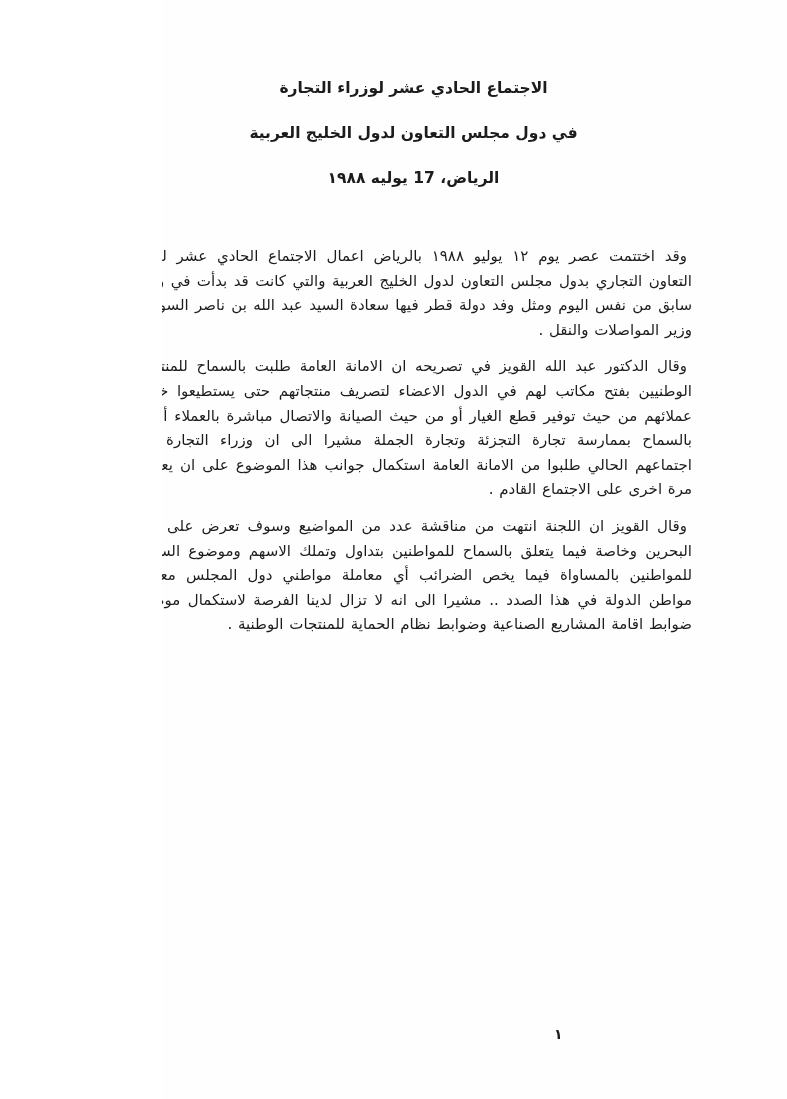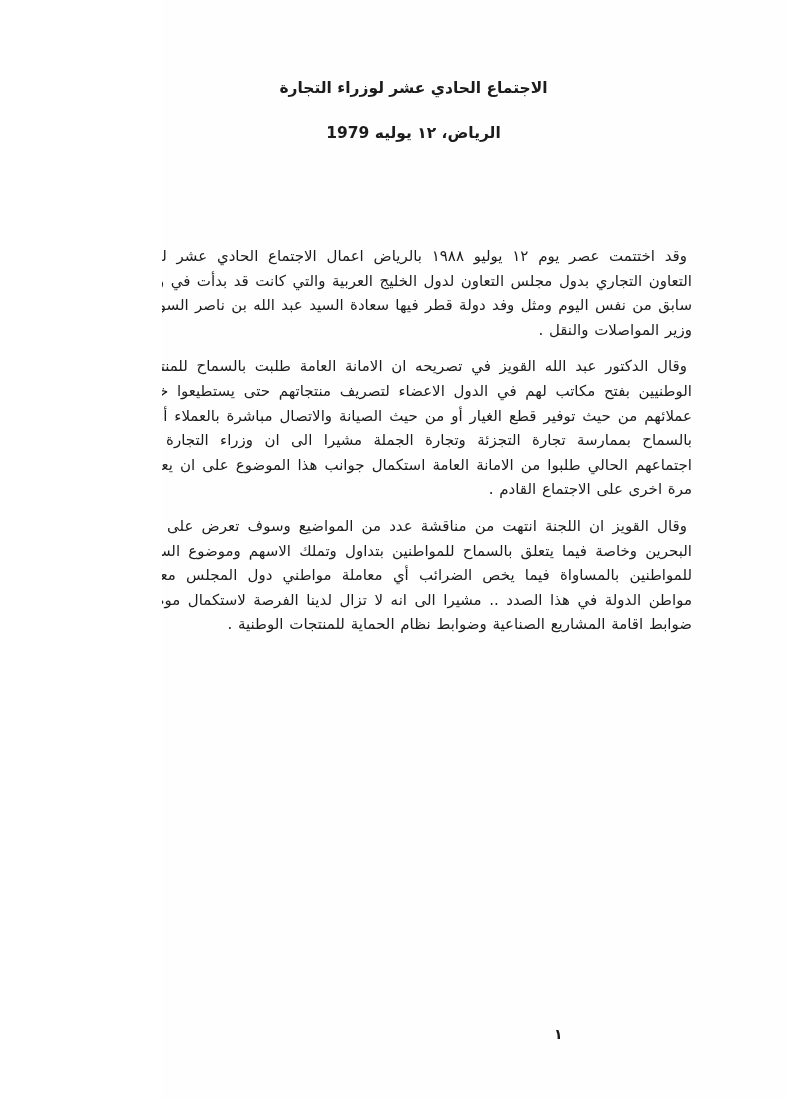--- a/index.html
+++ b/index.html
@@ -56,21 +56,22 @@
     font-weight: bold;
   }
 </style>
 </head>
 <body>
 
 <div class="page">
 
   <div class="title-block">
     <div class="title-line">الاجتماع الحادي عشر لوزراء التجارة</div>
-    <div class="title-line">الرياض، ١٢ يوليه 1979</div>
+    <div class="title-line">في دول مجلس التعاون لدول الخليج العربية</div>
+    <div class="title-line">الرياض، 17 يوليه ١٩٨٨</div>
   </div>
 
   <div class="body-text">
     <p>وقد اختتمت عصر يوم ١٢ يوليو ١٩٨٨ بالرياض اعمال الاجتماع الحادي عشر للجنة التعاون التجاري بدول مجلس التعاون لدول الخليج العربية والتي كانت قد بدأت في وقت سابق من نفس اليوم ومثل وفد دولة قطر فيها سعادة السيد عبد الله بن ناصر السويدي وزير المواصلات والنقل .</p>
     <p>وقال الدكتور عبد الله القويز في تصريحه ان الامانة العامة طلبت بالسماح للمنتجين الوطنيين بفتح مكاتب لهم في الدول الاعضاء لتصريف منتجاتهم حتى يستطيعوا خدمة عملائهم من حيث توفير قطع الغيار أو من حيث الصيانة والاتصال مباشرة بالعملاء أسوة بالسماح بممارسة تجارة التجزئة وتجارة الجملة مشيرا الى ان وزراء التجارة في اجتماعهم الحالي طلبوا من الامانة العامة استكمال جوانب هذا الموضوع على ان يعرض مرة اخرى على الاجتماع القادم .</p>
     <p>وقال القويز ان اللجنة انتهت من مناقشة عدد من المواضيع وسوف تعرض على قمة البحرين وخاصة فيما يتعلق بالسماح للمواطنين بتداول وتملك الاسهم وموضوع السماح للمواطنين بالمساواة فيما يخص الضرائب أي معاملة مواطني دول المجلس معاملة مواطن الدولة في هذا الصدد .. مشيرا الى انه لا تزال لدينا الفرصة لاستكمال موضوع ضوابط اقامة المشاريع الصناعية وضوابط نظام الحماية للمنتجات الوطنية .</p>
   </div>
 
   <div class="page-number">١</div>
 

